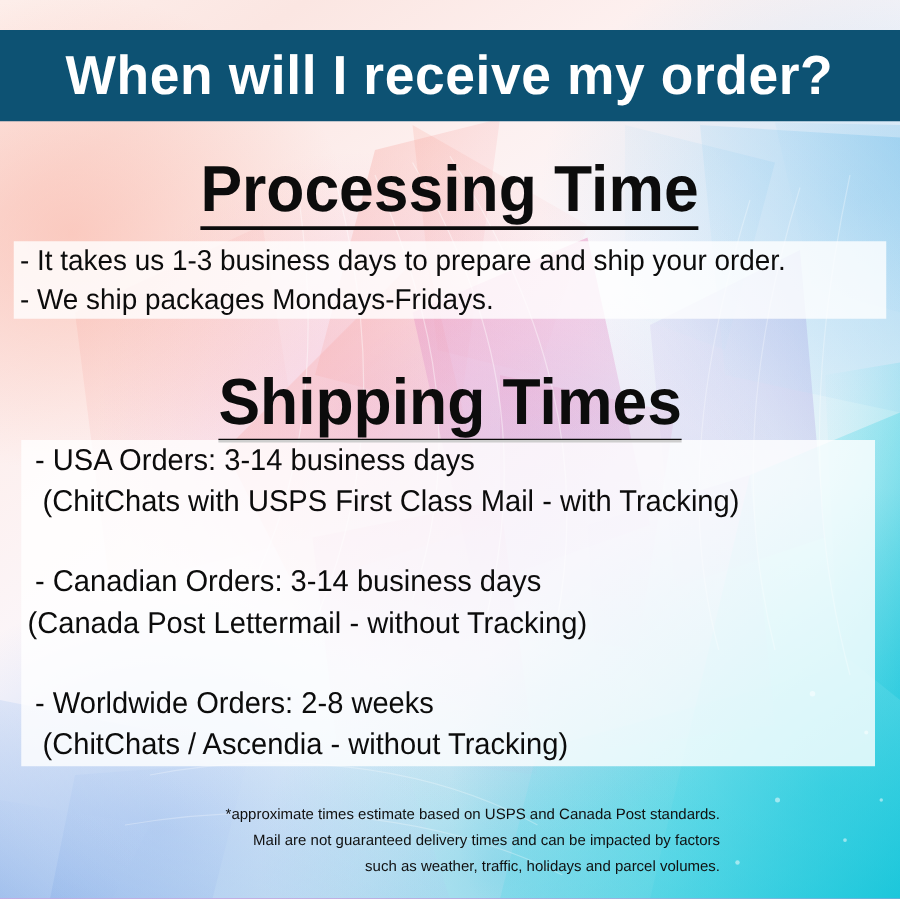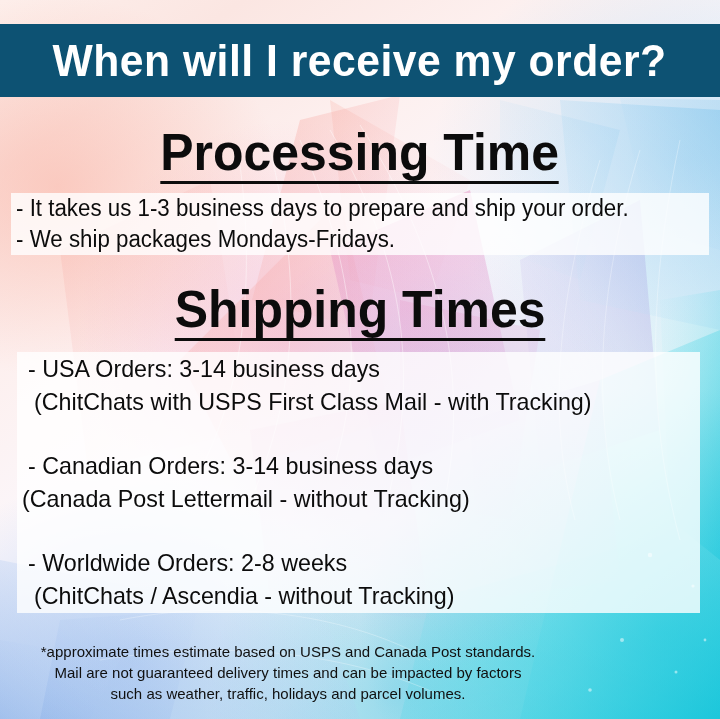--- a/index.html
+++ b/index.html
@@ -90,21 +90,21 @@
     line-height: 1;
     white-space: nowrap;
   }
   .section-heading .ul {
     display: inline-block;
     border-bottom: 3px solid #0c0c0c;
     padding-bottom: 3px;
     transform: scaleX(0.96);
   }
   #heading-processing { top: 126px; }
-  #heading-shipping   { top: 283px; }
+  #heading-shipping   { top: 296px; }
 
   
   .text-panel {
     position: absolute;
     background: rgba(255,255,255,0.80);
   }
 
   #panel-processing {
     left: 11px;
     top: 193px;
@@ -142,24 +142,24 @@
   #ship-can-2   { left: 22px; top: 487px; }
   #ship-wor-1   { left: 28px; top: 551px; }
   #ship-wor-2   { left: 34px; top: 584px; }
 
   
   .footer-note {
     position: absolute;
     left: 0;
     top: 641px;
     width: 576px;
-    text-align: center;
+    text-align: right;
     color: #101010;
     font-family: "Liberation Sans", sans-serif;
-    font-size: 15px;
+    font-size: 12px;
     line-height: 21px;
   }
   .footer-note .fn-line {
     display: block;
     white-space: nowrap;
   }
 </style>
 </head>
 <body>
 

